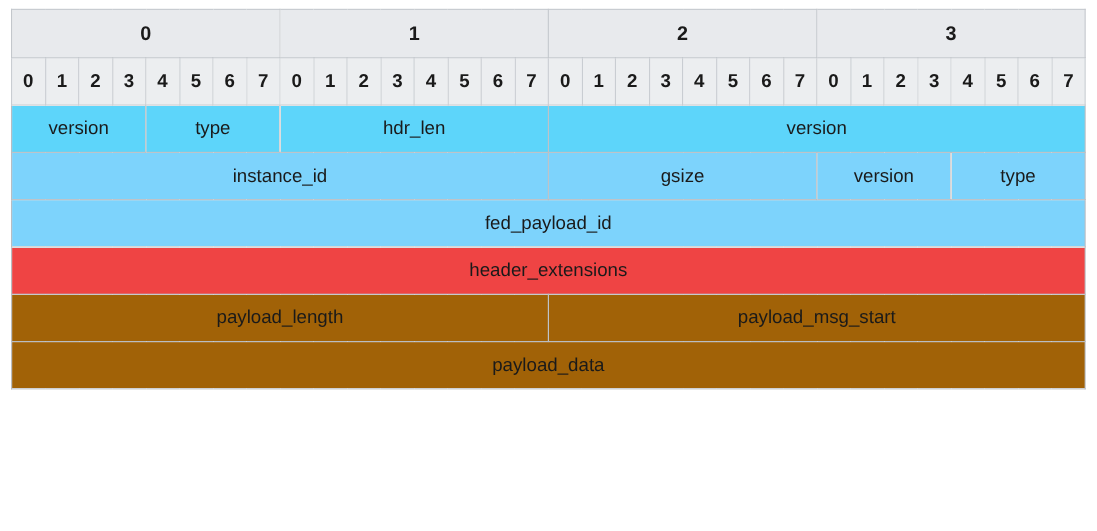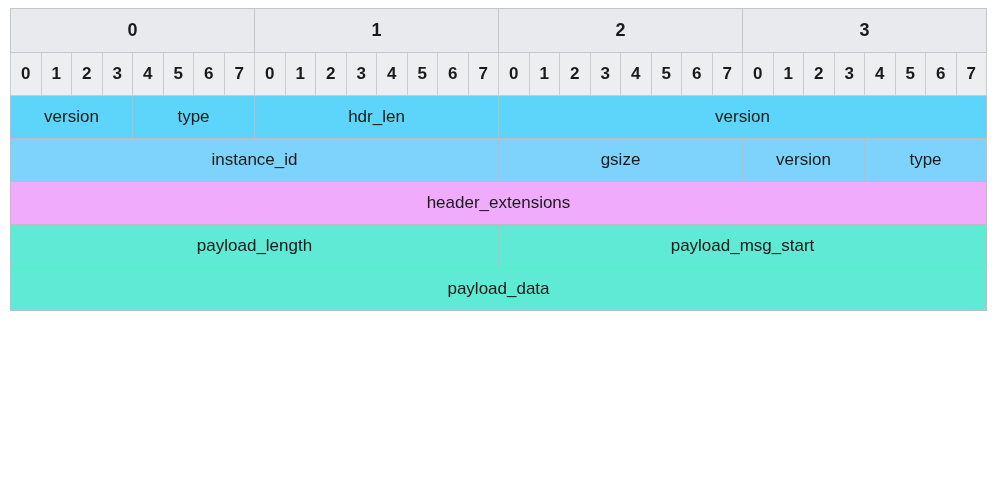--- a/index.html
+++ b/index.html
@@ -59,22 +59,22 @@
 
   
   tr.field-row td {
     height: 42px;
     font-size: 17px;
     font-weight: normal;
   }
 
   td.c-cyan     { background: #5dd5fa; margin-top: 36px; }
   td.c-palecyan { background: #7dd3fc; }
-  td.c-pink     { background: #f0abfc; }
-  td.c-white    { background: #5eead4; }
+  td.c-pink     { background: #ef4444; }
+  td.c-white    { background: #a16207; }
 </style>
 </head>
 <body>
 
 <div class="packet-diagram">
   <table class="packet-table">
     <colgroup id="col-group">
         <col style="width: 3.125%;">
         <col style="width: 3.125%;">
         <col style="width: 3.125%;">
@@ -155,20 +155,23 @@
           <td class="c-cyan" colspan="8">hdr_len</td>
           <td class="c-cyan" colspan="16">version</td>
         </tr>
         <tr class="field-row">
           <td class="c-palecyan" colspan="16">instance_id</td>
           <td class="c-palecyan" colspan="8">gsize</td>
           <td class="c-palecyan" colspan="4">version</td>
           <td class="c-palecyan" colspan="4">type</td>
         </tr>
         <tr class="field-row">
+          <td class="c-palecyan" colspan="32">fed_payload_id</td>
+        </tr>
+        <tr class="field-row">
           <td class="c-pink" colspan="32">header_extensions</td>
         </tr>
         <tr class="field-row">
           <td class="c-white" colspan="16">payload_length</td>
           <td class="c-white" colspan="16">payload_msg_start</td>
         </tr>
         <tr class="field-row">
           <td class="c-white" colspan="32">payload_data</td>
         </tr>
       </tbody>

